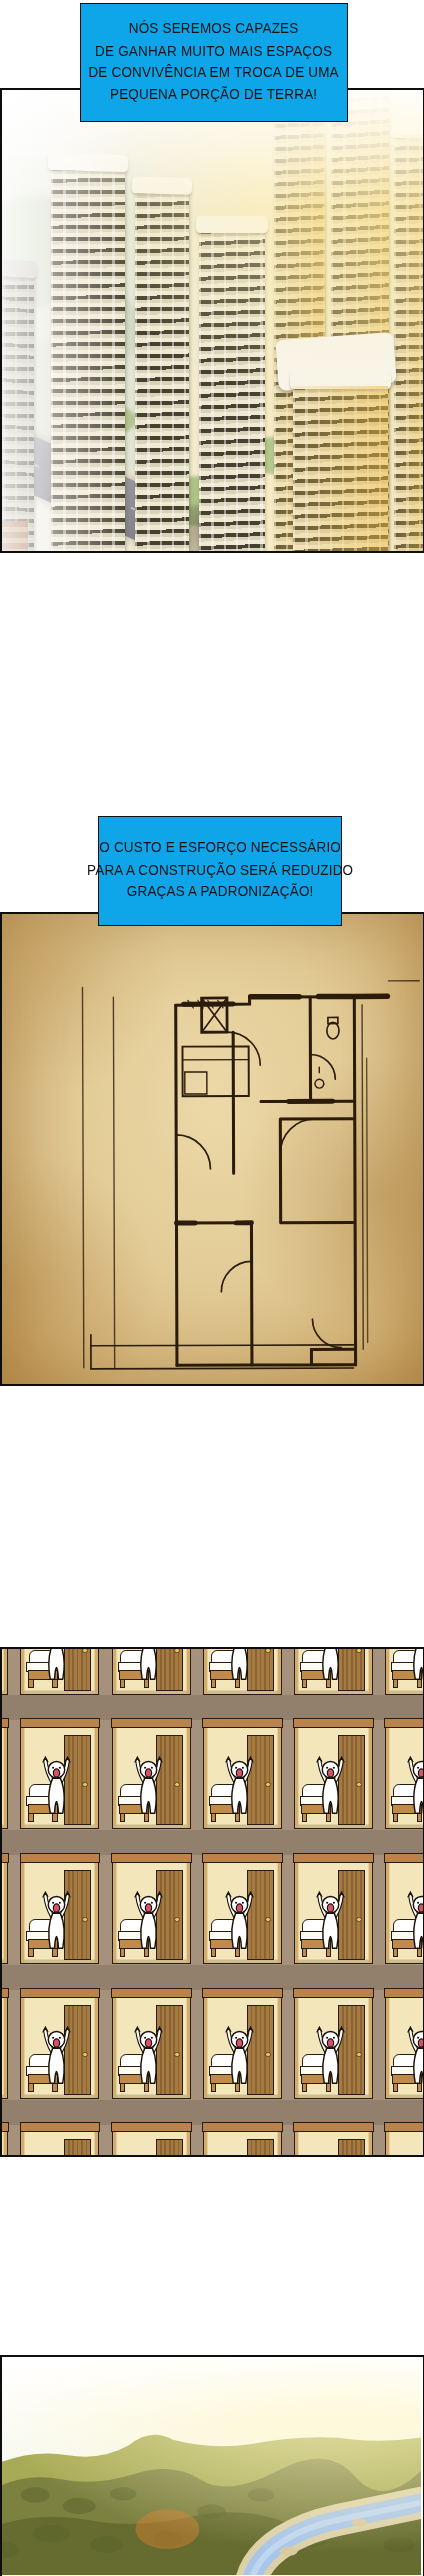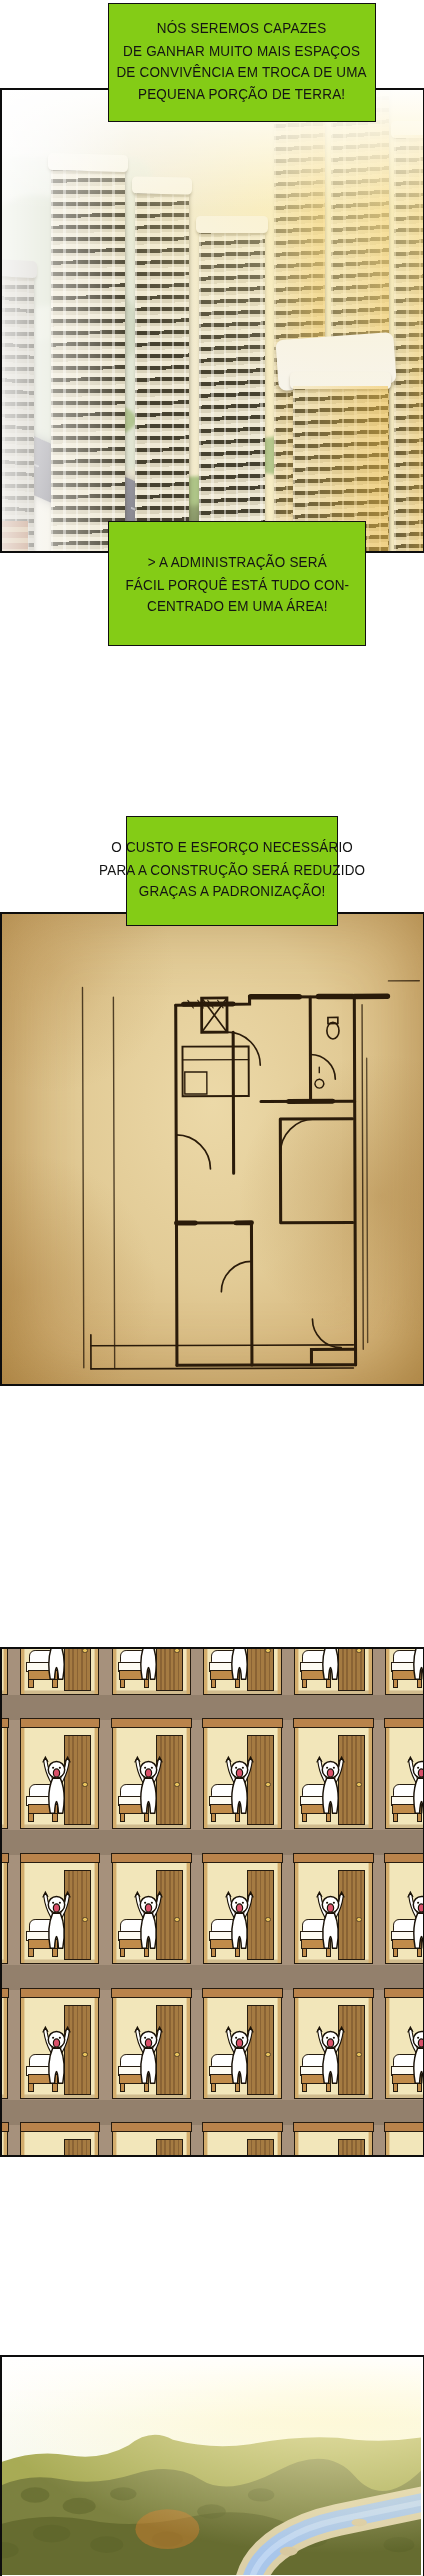--- a/index.html
+++ b/index.html
@@ -7,27 +7,27 @@
         font-family:"Liberation Sans","DejaVu Sans",sans-serif;}
 
   
   .panel{position:absolute;left:0;width:425px;border:2.8px solid #0d0d0d;box-sizing:border-box;overflow:hidden;background:#fff;}
   .panel-city{top:88px;height:465px;}
   .panel-plan{top:912px;height:474px;}
   .panel-rooms{top:1647px;height:510px;}
   .panel-land{top:2355px;height:221px;border-bottom:none;}
 
   
-  .bubble{position:absolute;background:#84cc16;border:1.7px solid #101010;box-sizing:border-box;
-          display:flex;flex-direction:column;align-items:center;z-index:9;margin-left:28px;}
+  .bubble{position:absolute;background:#0ea5e9;border:1.7px solid #101010;box-sizing:border-box;
+          display:flex;flex-direction:column;align-items:center;z-index:9;}
   .bubble .lines{display:flex;flex-direction:column;align-items:center;transform:scale(.93,1.07);transform-origin:50% 0;}
   .bubble .ln{white-space:nowrap;text-align:center;color:#141414;font-size:14.5px;line-height:20.7px;letter-spacing:0.2px;font-weight:400;}
   .bubble-1{left:80px;top:2.8px;width:268px;height:119px;padding-top:13.4px;}
   .bubble-2{left:80px;top:521px;width:258px;height:125px;justify-content:center;padding-bottom:3.4px;}
-  .bubble-3{left:98px;top:816px;width:212px;height:110px;padding-top:19px;}
+  .bubble-3{left:98px;top:816px;width:244px;height:110px;padding-top:19px;}
   .bubble-4{left:93px;top:1559px;width:225px;height:120px;padding-top:13.4px;}
 
   
   .city-bg{position:absolute;inset:0;
      background:linear-gradient(100deg,#f4f3ee 0%,#eee9d8 35%,#f6ecc4 62%,#fdf2c8 100%);}
   .city-map{position:absolute;left:-17px;top:67px;width:168px;height:313px;border-radius:22.4px;
      background:radial-gradient(circle at 30% 30%,#d4dcc6 0 22%,transparent 23%),
                 radial-gradient(circle at 70% 55%,#cfd8c2 0 18%,transparent 19%),
                 radial-gradient(circle at 40% 75%,#dbe2d0 0 20%,transparent 21%),
                 linear-gradient(180deg,#e7ebdd,#dfe5d2);
@@ -571,27 +571,20 @@
   </section>
 
   <div class="bubble bubble-1">
     <div class="lines">
       <div class="ln">NÓS SEREMOS CAPAZES</div>
       <div class="ln">DE GANHAR MUITO MAIS ESPAÇOS</div>
       <div class="ln">DE CONVIVÊNCIA EM TROCA DE UMA</div>
       <div class="ln">PEQUENA PORÇÃO DE TERRA!</div>
     </div>
   </div>
-  <div class="bubble bubble-2">
-    <div class="lines">
-      <div class="ln">&gt; A ADMINISTRAÇÃO SERÁ</div>
-      <div class="ln">FÁCIL PORQUÊ ESTÁ TUDO CON-</div>
-      <div class="ln">CENTRADO EM UMA ÁREA!</div>
-    </div>
-  </div>
   <div class="bubble bubble-3">
     <div class="lines">
       <div class="ln">O CUSTO E ESFORÇO NECESSÁRIO</div>
       <div class="ln">PARA A CONSTRUÇÃO SERÁ REDUZIDO</div>
       <div class="ln">GRAÇAS A PADRONIZAÇÃO!</div>
     </div>
   </div>
 
 </div>
 

